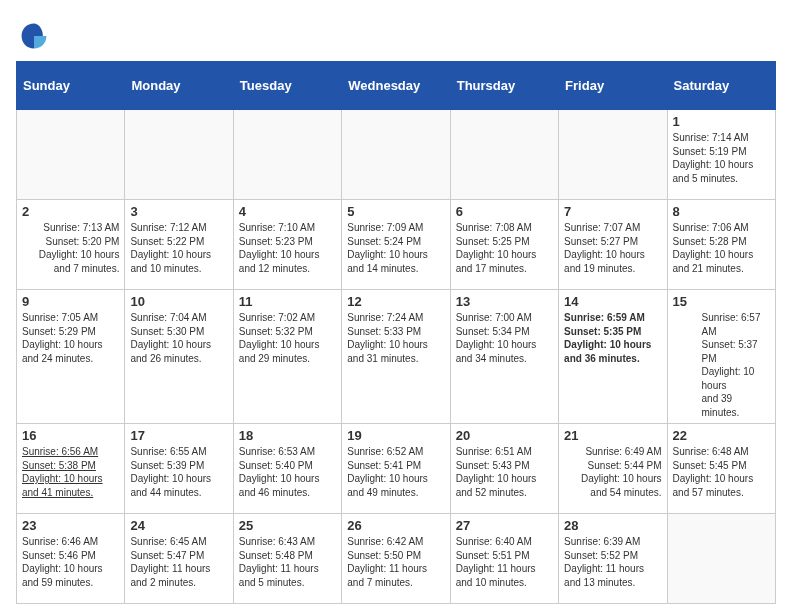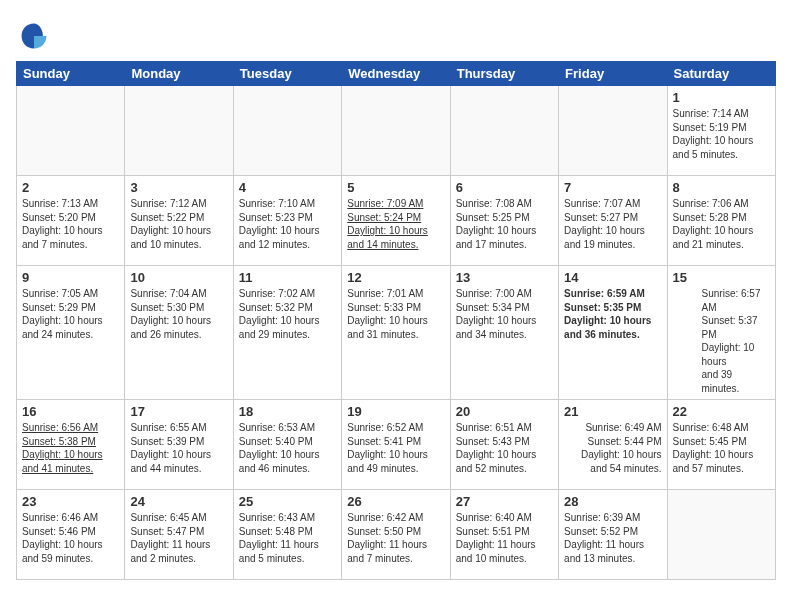--- a/index.html
+++ b/index.html
@@ -46,21 +46,21 @@
     }
     .calendar {
       width: 100%;
       border-collapse: collapse;
       table-layout: fixed;
     }
     .calendar th {
       background: #2255aa;
       color: #fff;
       text-align: left;
-      padding: 4px 6px;
+      padding: 16px 6px;
       font-size: 13px;
       border: 1px solid #2255aa;
     }
     .calendar td {
       border: 1px solid #ccc;
       vertical-align: top;
       padding: 4px 5px;
       height: 90px;
       font-size: 10.5px;
       color: #333;
@@ -122,42 +122,42 @@
           <span class="day-num">1</span>
           <div class="cell-text" style="white-space: pre-line;">Sunrise: 7:14 AM
 Sunset: 5:19 PM
 Daylight: 10 hours
 and 5 minutes.</div>
         </td>
       </tr>
       <tr>
         <td>
           <span class="day-num">2</span>
-          <div class="cell-text" style="white-space: pre-line;">Sunrise: 7:13 AM
+          <div class="cell-text" style="white-space: pre-line; text-align: right;">Sunrise: 7:13 AM
 Sunset: 5:20 PM
 Daylight: 10 hours
 and 7 minutes.</div>
         </td>
         <td>
           <span class="day-num">3</span>
           <div class="cell-text" style="white-space: pre-line;">Sunrise: 7:12 AM
 Sunset: 5:22 PM
 Daylight: 10 hours
 and 10 minutes.</div>
         </td>
         <td>
           <span class="day-num">4</span>
           <div class="cell-text" style="white-space: pre-line;">Sunrise: 7:10 AM
 Sunset: 5:23 PM
 Daylight: 10 hours
 and 12 minutes.</div>
         </td>
         <td>
           <span class="day-num">5</span>
-          <div class="cell-text" style="white-space: pre-line; text-decoration: underline;">Sunrise: 7:09 AM
+          <div class="cell-text" style="white-space: pre-line;">Sunrise: 7:09 AM
 Sunset: 5:24 PM
 Daylight: 10 hours
 and 14 minutes.</div>
         </td>
         <td>
           <span class="day-num">6</span>
           <div class="cell-text" style="white-space: pre-line;">Sunrise: 7:08 AM
 Sunset: 5:25 PM
 Daylight: 10 hours
 and 17 minutes.</div>
@@ -194,21 +194,21 @@
         </td>
         <td>
           <span class="day-num">11</span>
           <div class="cell-text" style="white-space: pre-line;">Sunrise: 7:02 AM
 Sunset: 5:32 PM
 Daylight: 10 hours
 and 29 minutes.</div>
         </td>
         <td>
           <span class="day-num">12</span>
-          <div class="cell-text" style="white-space: pre-line;">Sunrise: 7:01 AM
+          <div class="cell-text" style="white-space: pre-line;">Sunrise: 7:24 AM
 Sunset: 5:33 PM
 Daylight: 10 hours
 and 31 minutes.</div>
         </td>
         <td>
           <span class="day-num">13</span>
           <div class="cell-text" style="white-space: pre-line;">Sunrise: 7:00 AM
 Sunset: 5:34 PM
 Daylight: 10 hours
 and 34 minutes.</div>

